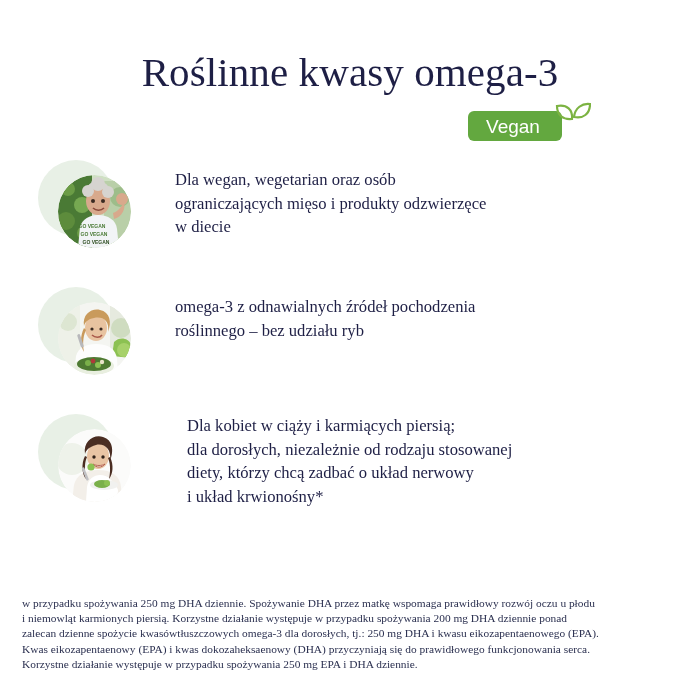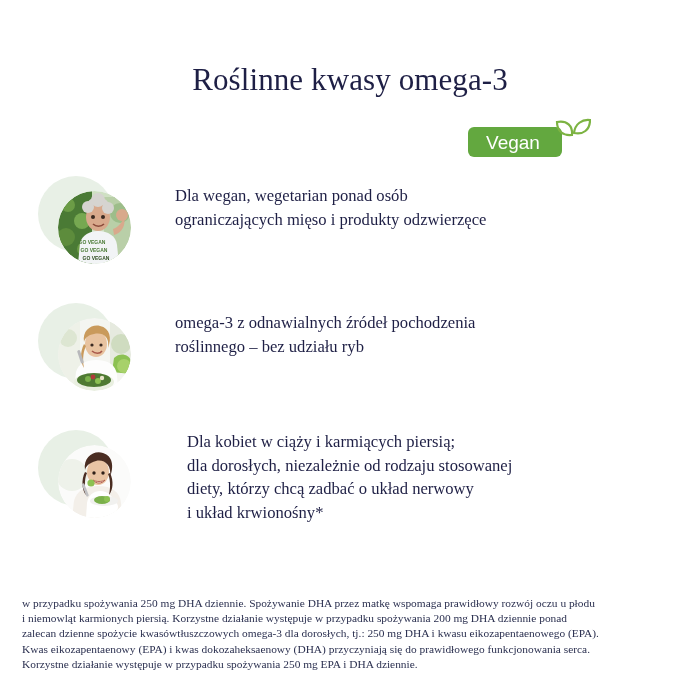--- a/index.html
+++ b/index.html
@@ -21,25 +21,25 @@
     box-sizing: border-box;
   }
 
   
   .header {
     padding-top: 44px;
     text-align: center;
   }
   .main-title {
     font-family: "Liberation Serif", serif;
-    font-size: 31px;
+    font-size: 41px;
     line-height: 40px;
     color: #1e1f45;
     letter-spacing: 0.1px;
-    margin: 16px;
+    margin: 8px;
     font-weight: 400;
   }
   .subtitle {
     font-family: "Liberation Sans", sans-serif;
     font-size: 19.5px;
     line-height: 24px;
     font-weight: 700;
     color: #5da039;
     margin: 0;
     padding-top: 30px;
@@ -197,22 +197,23 @@
               <circle cx="45" cy="26" r="2" fill="#3a2a22"></circle>
               <path d="M35 33 C38 36, 43 36, 46 33" stroke="#8a4a3a" stroke-width="1.6" fill="none"></path>
               <text x="34" y="53" font-family="Liberation Sans, sans-serif" font-size="5" font-weight="bold" fill="#4a7a35" text-anchor="middle">GO VEGAN</text>
               <text x="36" y="61" font-family="Liberation Sans, sans-serif" font-size="5" font-weight="bold" fill="#4a7a35" text-anchor="middle">GO VEGAN</text>
               <text x="38" y="69" font-family="Liberation Sans, sans-serif" font-size="5" font-weight="bold" fill="#2f4f22" text-anchor="middle">GO VEGAN</text>
             </g>
           </svg>
         </div>
       </div>
       <div class="benefit-text">
-        <div>Dla wegan, wegetarian ponad osób</div>
+        <div>Dla wegan, wegetarian oraz osób</div>
         <div>ograniczających mięso i produkty odzwierzęce</div>
+        <div>w diecie</div>
       </div>
     </div>
 
     <div class="benefit benefit-2">
       <div class="photo-wrap">
         <div class="halo"></div>
         <div class="photo">
           <svg width="73" height="73" viewBox="0 0 73 73">
             <defs>
               <clipPath id="c2">

